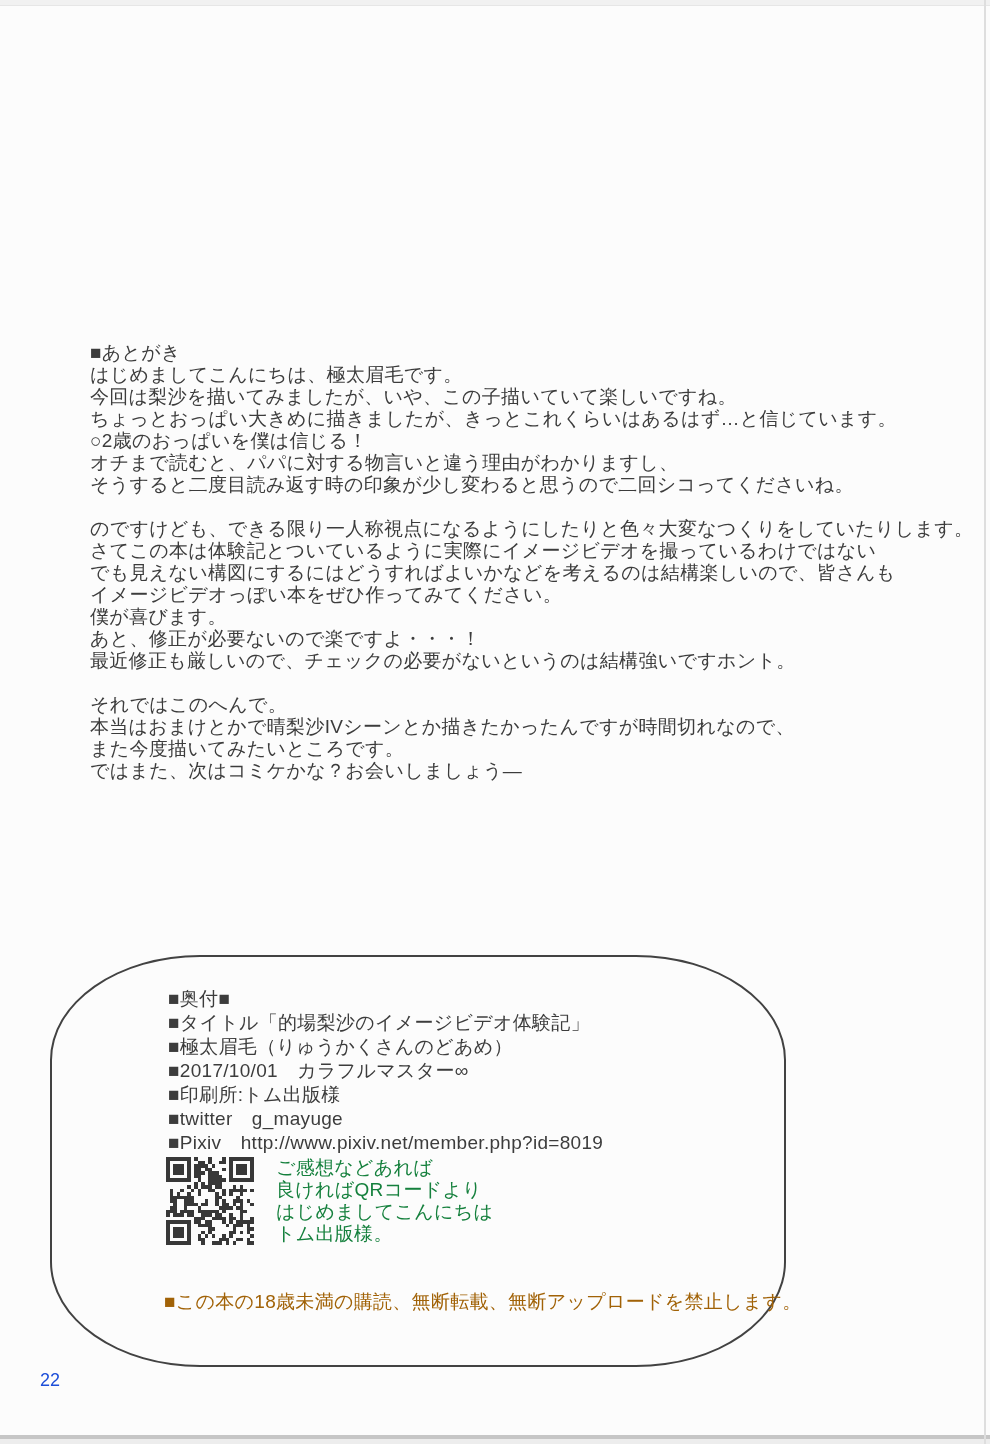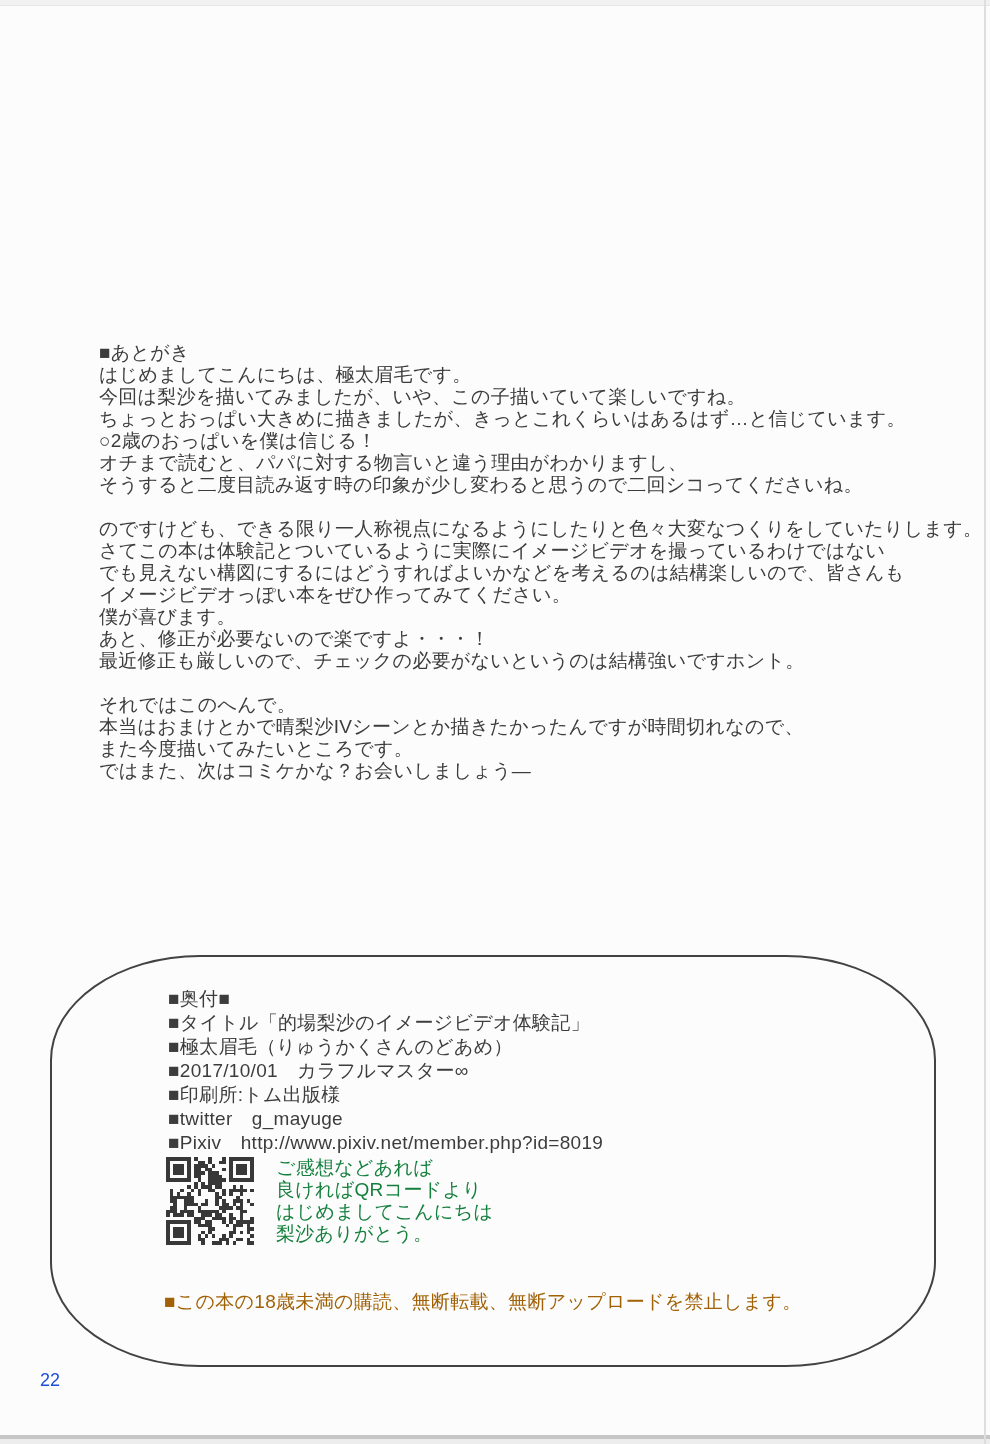--- a/index.html
+++ b/index.html
@@ -40,28 +40,27 @@
     top: 342px;
     width: 830px;
     font-size: 19px;
     line-height: 22px;
     letter-spacing: 0.3px;
     color: #3c3c3c;
   }
   .afterword .line {
     min-height: 22px;
     white-space: pre;
-    margin-left: 9px;
   }
   
   .colophon-box {
     position: absolute;
     left: 50px;
     top: 955px;
-    width: 886px;
+    width: 736px;
     height: 412px;
     border: 2px solid #424242;
     border-radius: 150px / 105px;
     box-sizing: border-box;
   }
   .colophon-lines {
     position: absolute;
     left: 116px;
     top: 30px;
     font-size: 19px;
@@ -375,21 +374,21 @@
             <rect x="19" y="1" width="5" height="5" fill="#fcfcfc"></rect>
             <rect x="20" y="2" width="3" height="3" fill="#383838"></rect>
             <rect x="0" y="18" width="7" height="7" fill="#383838"></rect>
             <rect x="1" y="19" width="5" height="5" fill="#fcfcfc"></rect>
             <rect x="2" y="20" width="3" height="3" fill="#383838"></rect>
           </svg></div>
       <div class="qr-note">
         <div class="line">ご感想などあれば</div>
         <div class="line">良ければQRコードより</div>
         <div class="line">はじめましてこんにちは</div>
-        <div class="line">梨沙ありがとう。</div>
+        <div class="line">トム出版様。</div>
       </div>
     </div>
 
     <div class="disclaimer">■この本の18歳未満の購読、無断転載、無断アップロードを禁止します。</div>
   </div>
 
   <div class="page-number">22</div>
 
   <div class="scan-strip-bottom"></div>
   <div class="scan-strip-bottom2"></div>

